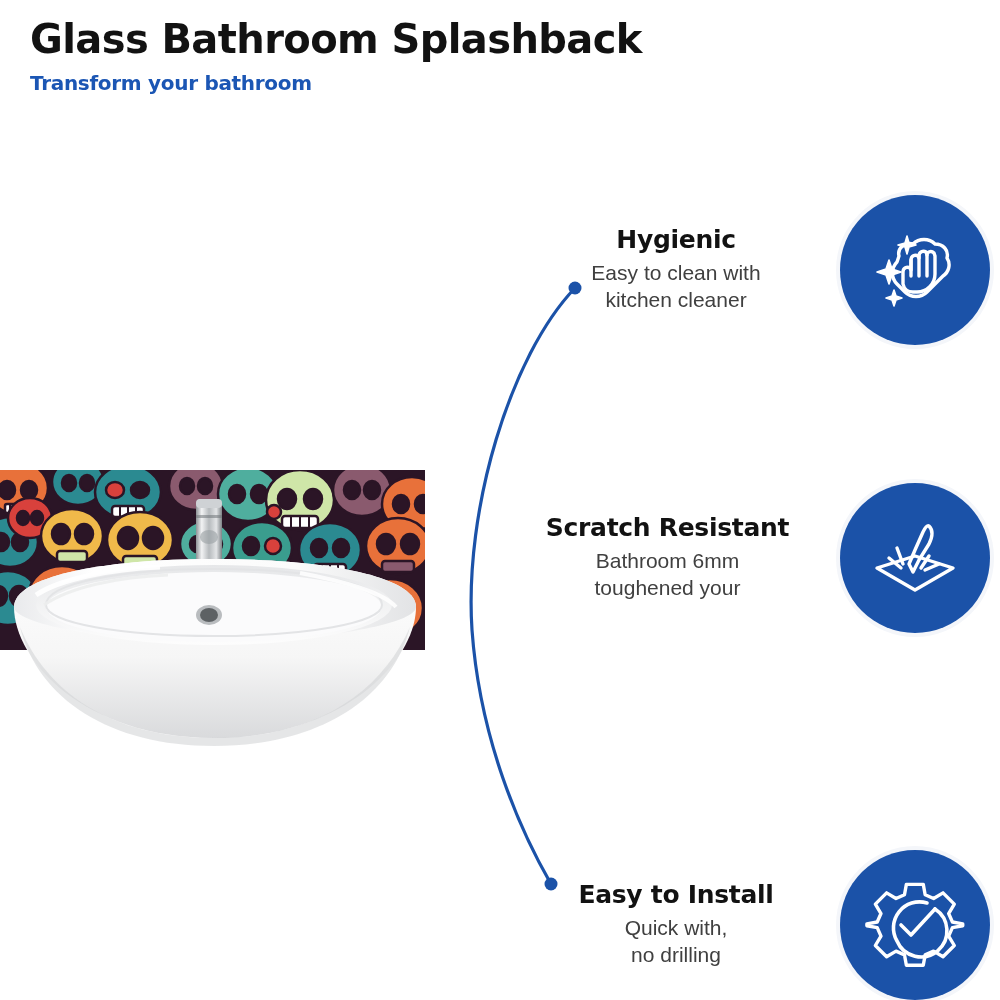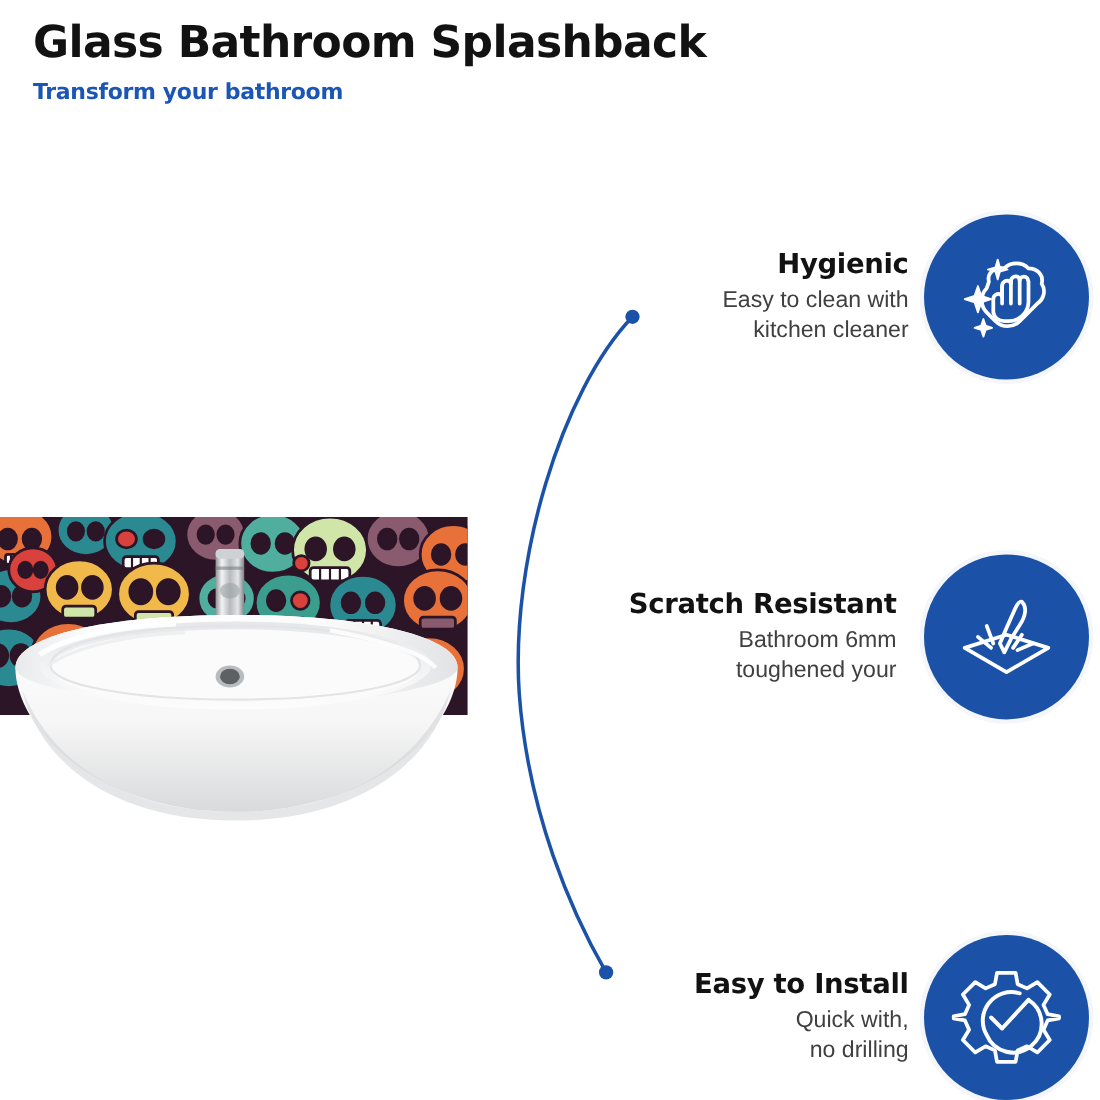--- a/index.html
+++ b/index.html
@@ -93,25 +93,25 @@
   .feature {
     position: absolute;
     left: 520px;
     width: 470px;
     height: 170px;
     display: flex;
     align-items: center;
     justify-content: flex-end;
   }
   #feature-0 { top: 185px; }
-  #feature-1 { top: 494px; gap: 11px; }
+  #feature-1 { top: 473px; gap: 11px; }
   #feature-2 { top: 840px; }
 
   .feature-text {
-    text-align: right;
+    text-align: center;
     width: 300px;
     margin-right: 14px;
   }
   .feature-title {
     font-family: "DejaVu Sans", sans-serif;
     font-size: 25px;
     font-weight: 700;
     letter-spacing: -0.3px;
     color: #121212;
     line-height: 1.15;

